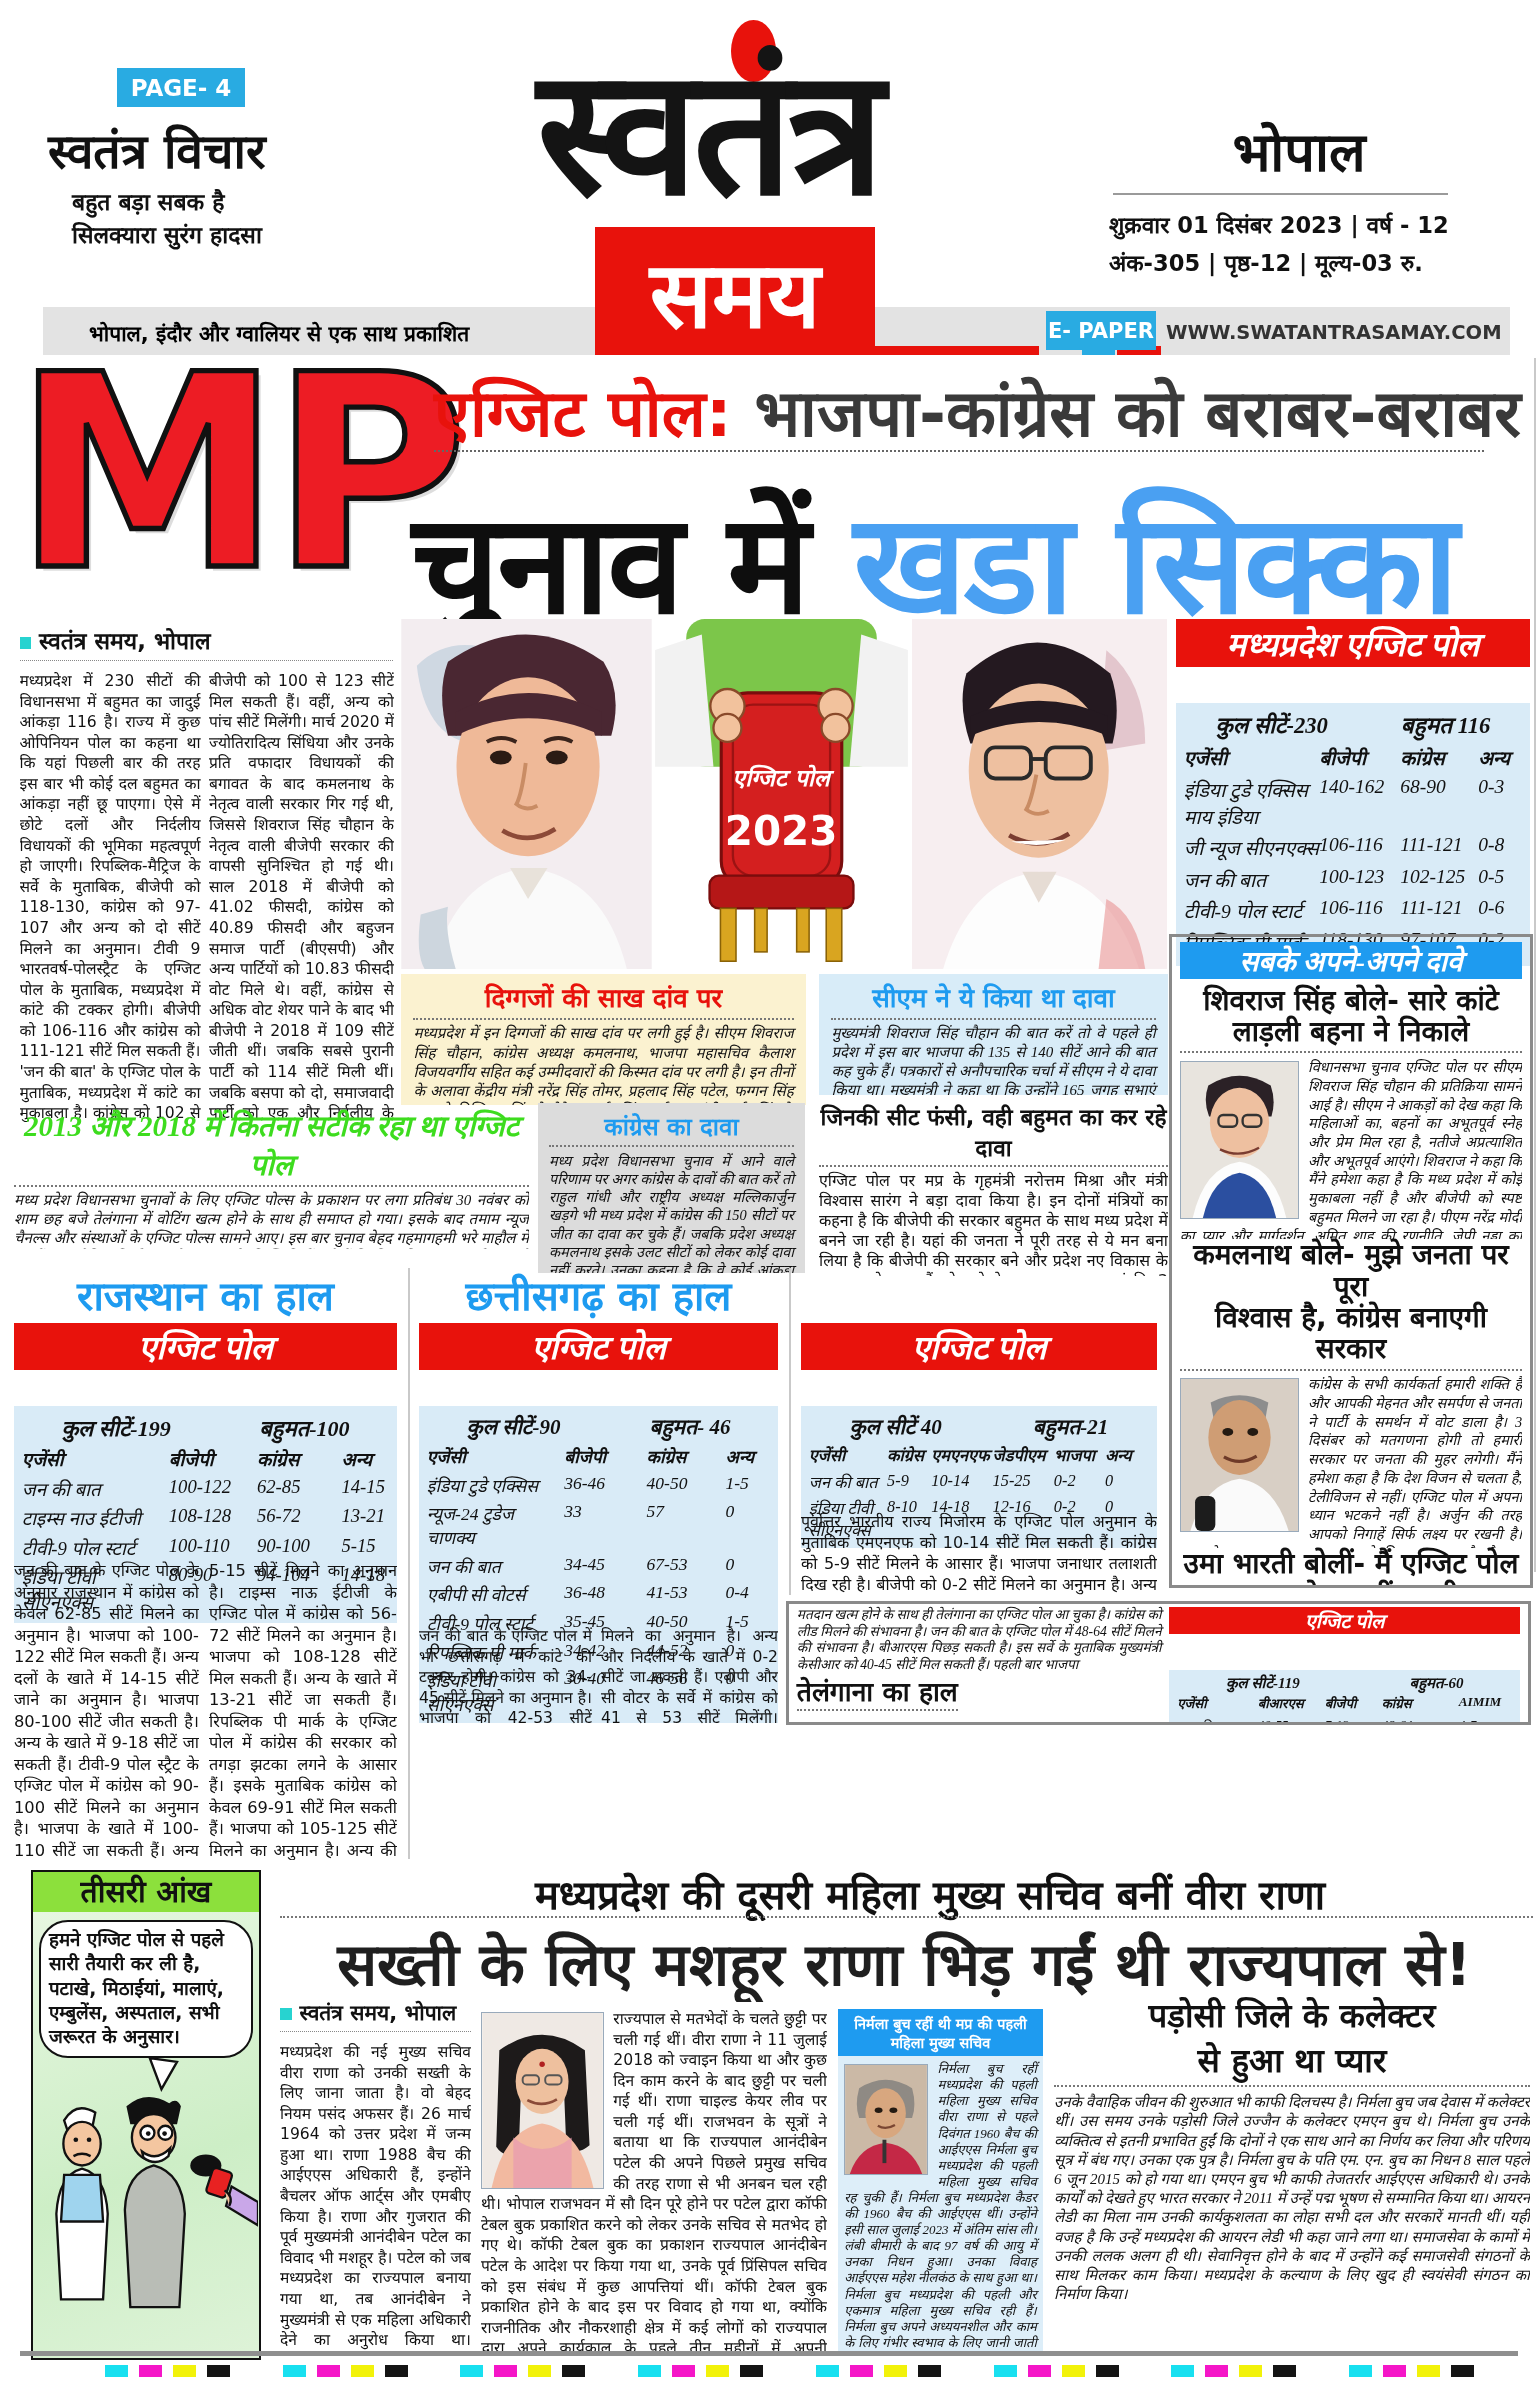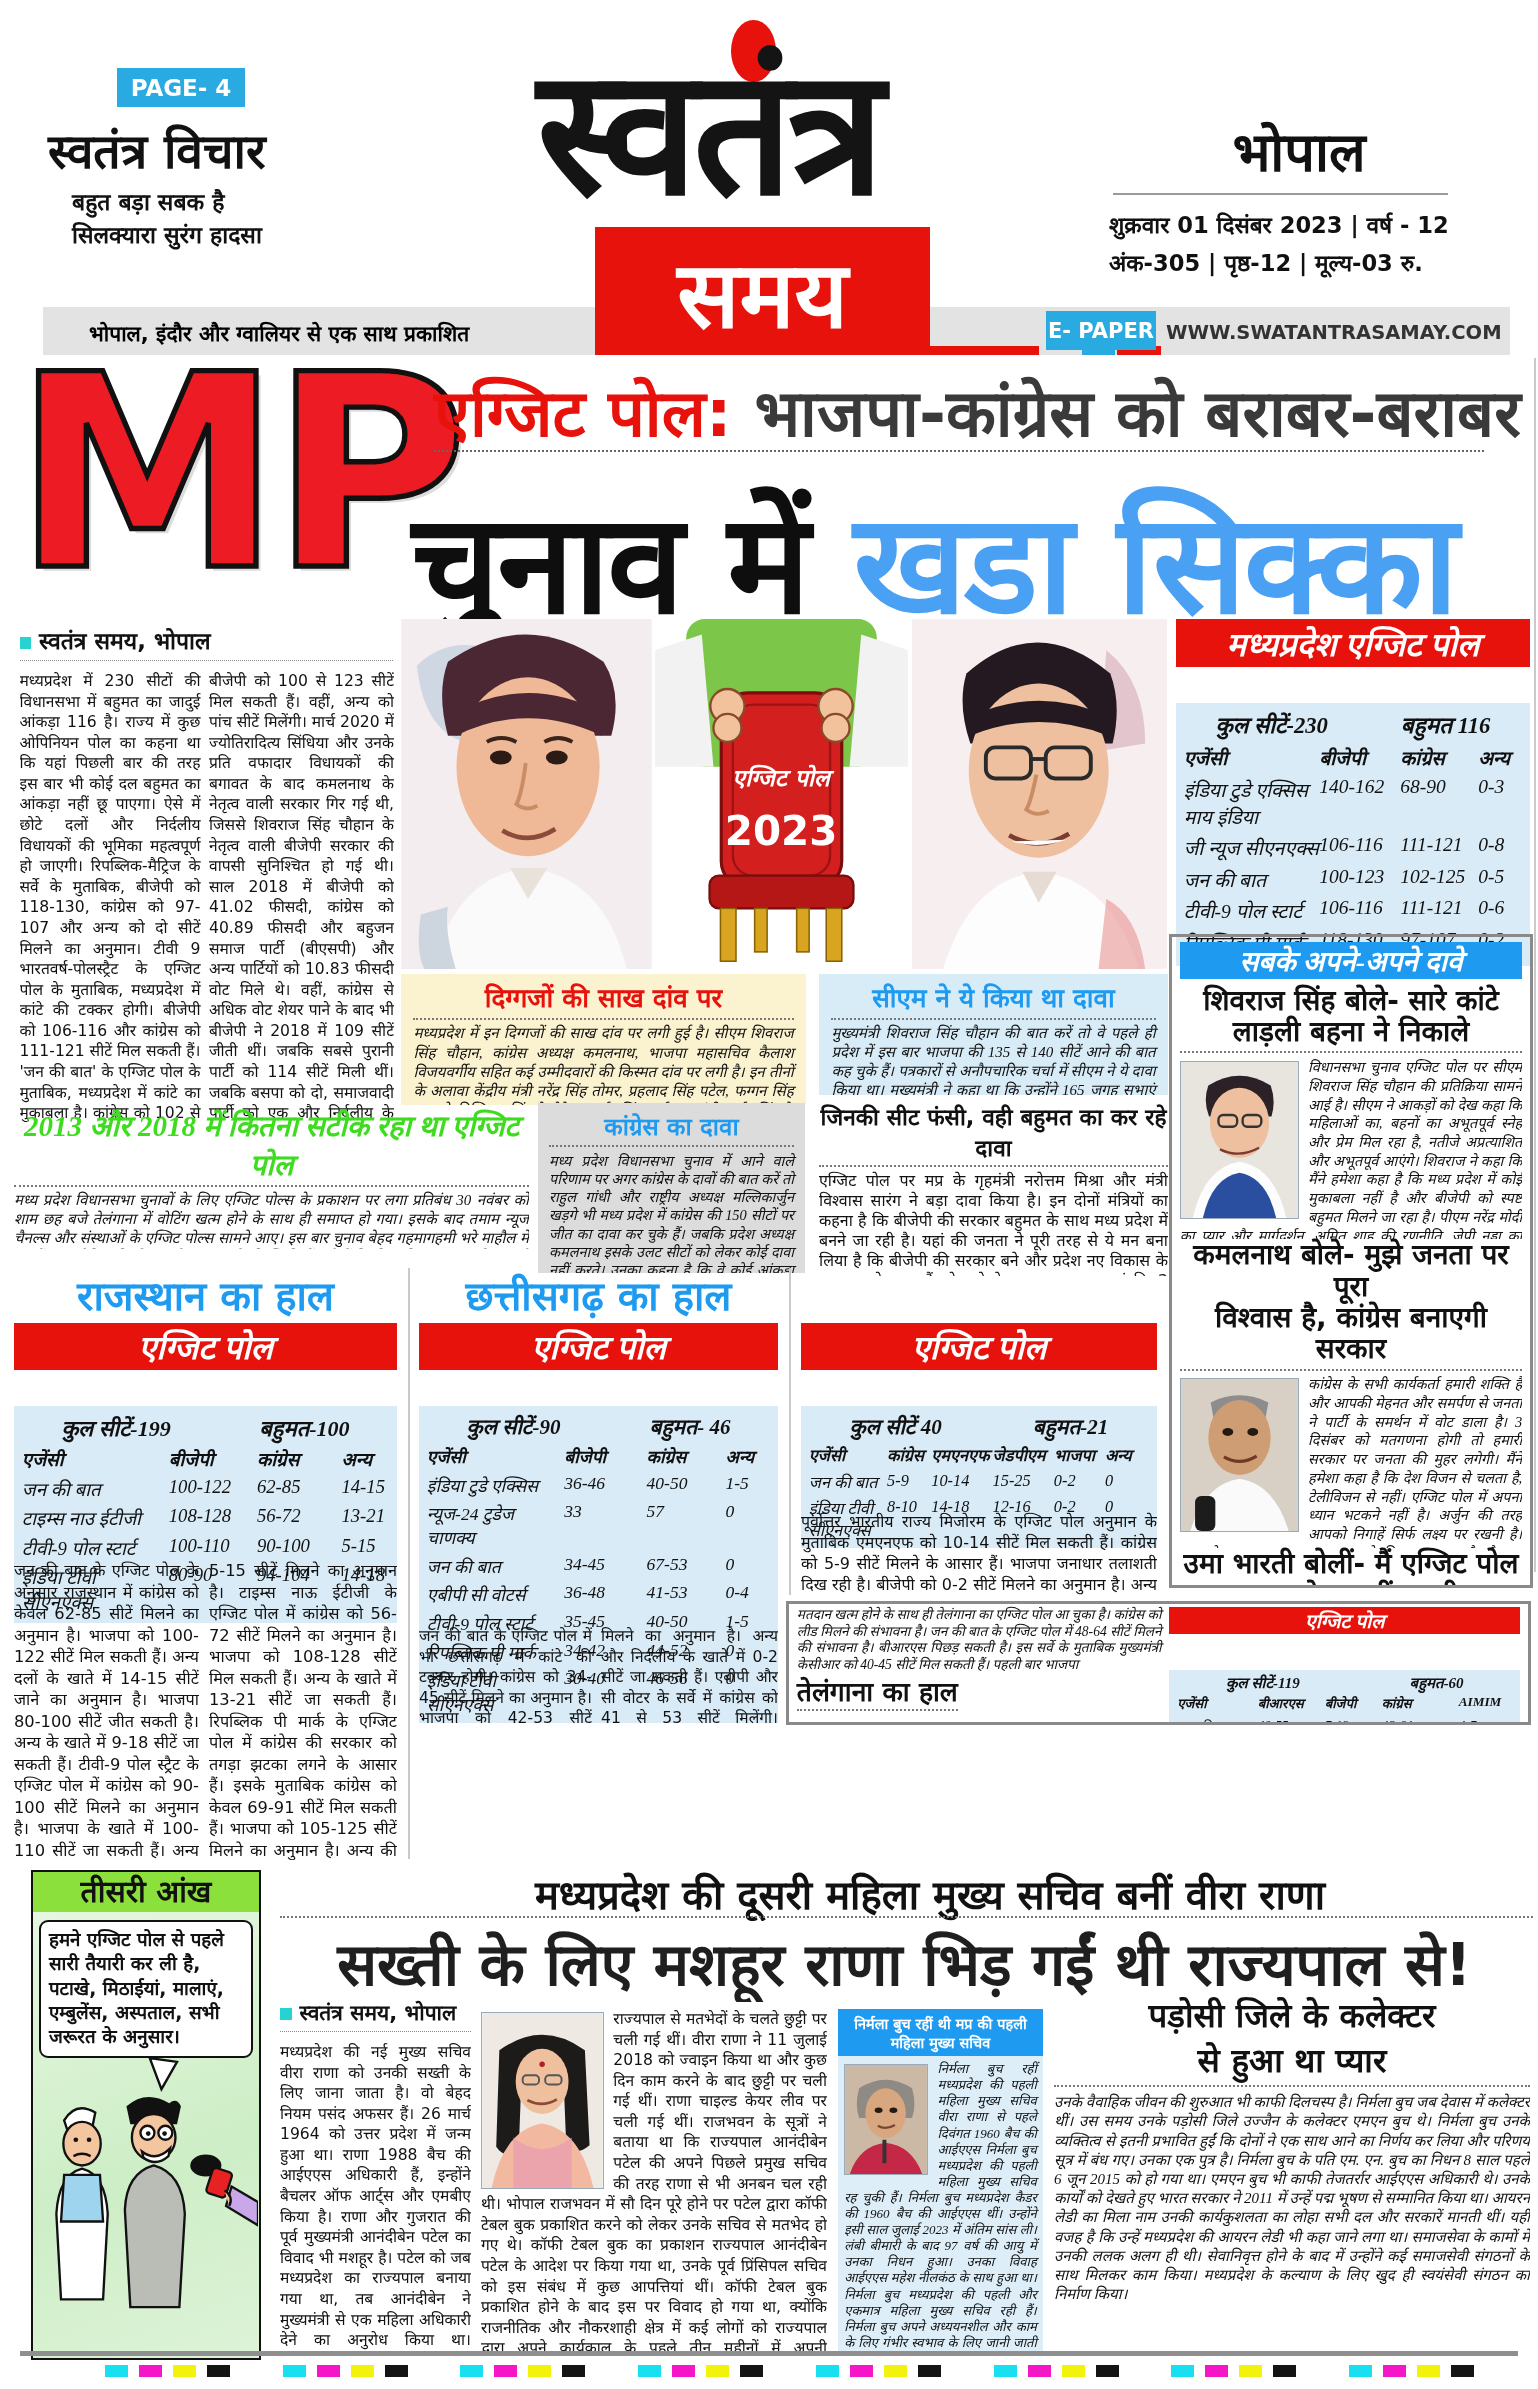--- a/index.html
+++ b/index.html
@@ -66,21 +66,21 @@
 <div class="page">
 
   <div class="abs badge" style="left:117px;top:68px;width:128px;height:39px;font-size:23px;">PAGE- 4</div>
   <div class="abs bold" style="left:48px;top:117px;width:280px;font-size:48px;">स्वतंत्र विचार</div>
   <div class="abs bold" style="left:72px;top:185px;font-size:23px;">बहुत बड़ा सबक है</div>
   <div class="abs bold" style="left:72px;top:218px;font-size:23px;">सिलक्यारा सुरंग हादसा</div>
 
   <div class="abs" style="left:731px;top:19.5px;width:45px;height:62px;background:#e8120c;border-radius:50%;"></div>
   <div class="abs ctr masthead-top" style="left:405px;top:54px;width:607px;">स्वतंत्र</div>
   <div class="abs graystrip" style="left:43px;top:307px;width:1467px;height:48px;"></div>
-  <div class="abs samay-box" style="left:595px;top:227px;width:335px;height:128px;z-index:3;">
+  <div class="abs samay-box" style="left:595px;top:227px;width:280px;height:128px;z-index:3;">
     <span>समय</span>
   </div>
 
   <div class="abs bold" style="left:1159px;top:113px;width:280px;font-size:54px;text-align:center;">भोपाल</div>
   <div class="abs" style="left:1113px;top:193px;width:335px;height:1.6px;background:#9a9a9a;"></div>
   <div class="abs bold" style="left:1109px;top:209px;width:358px;font-size:22.6px;">शुक्रवार 01 दिसंबर 2023 | वर्ष - 12</div>
   <div class="abs bold" style="left:1109px;top:247px;width:358px;font-size:22.6px;">अंक-305 | पृष्ठ-12 | मूल्य-03 रु.</div>
 
   <div class="abs bold" style="left:89px;top:319px;font-size:21px;color:#000000;z-index:4;">भोपाल, इंदौर और ग्वालियर से एक साथ प्रकाशित</div>
   <div class="abs badge" style="left:1046px;top:311px;width:110px;height:39px;font-size:21px;z-index:4;">E- PAPER</div>
@@ -495,21 +495,21 @@
               </div>
             </div>
         </div>
       </div>
     </div>
     <div class="serif ital just" style="font-size:13.6px;line-height:1.22;margin-top:1.6px;">दोहरे अंकों में जा सकती है। भाजपा 7-13 सीटें जीत सकती है तेलंगाना में इंडिया टीवी सीएनएक्स के अनुमान के मुताबिक सत्तारूढ़ भारत राष्ट्र समिति (बीआरएस) को 31-47 सीटें मिल सकती हैं। कांग्रेस को 63-79 सीटें मिल सकती हैं। भाजपा को महज दो-चार सीटें मिलने का अनुमान है। अन्य की झोली में 5-7 सीटें जा सकती हैं।</div>
   </div>
 
   <div class="abs clip" style="left:31px;top:1870px;width:230px;height:490px;border:2.3px solid #111;box-sizing:border-box;background:linear-gradient(160deg,#eaf8e4,#cdeec6 60%,#def3d8);">
     <div class="ctr bold" style="background:#8ce03c;height:40px;font-size:30px;line-height:40px;">तीसरी आंख</div>
-    <div style="margin:7.8px 6.2px 0 6.2px;background:#fff;border:2.3px solid #111;border-radius:9px;padding:6.2px 7.8px;font-weight:bold;font-size:18.7px;line-height:1.3;">हमने एग्जिट पोल से पहले सारी तैयारी कर ली है, पटाखे, मिठाईयां, मालाएं, एम्बुलेंस, अस्पताल, सभी जरूरत के अनुसार।</div>
+    <div style="margin:7.8px 6.2px 0 6.2px;background:#fff;border:2.3px solid #111;border-radius:29px;padding:6.2px 7.8px;font-weight:bold;font-size:18.7px;line-height:1.3;">हमने एग्जिट पोल से पहले सारी तैयारी कर ली है, पटाखे, मिठाईयां, मालाएं, एम्बुलेंस, अस्पताल, सभी जरूरत के अनुसार।</div>
     <svg width="225" height="257" viewBox="0 0 289 330" style="display:block;">
       <path d="M150 0 L165 40 L185 5Z" fill="#ffffff" stroke="#111" stroke-width="3"></path>
 
       <path d="M40 80 Q55 55 80 70 L75 95 L45 95Z" fill="#fff" stroke="#111" stroke-width="3"></path>
       <ellipse cx="63" cy="110" rx="24" ry="28" fill="#f4c6a0" stroke="#111" stroke-width="3"></ellipse>
       <circle cx="55" cy="105" r="3" fill="#111"></circle>
         <circle cx="72" cy="105" r="3" fill="#111"></circle>
       <path d="M52 126 Q63 120 74 126" stroke="#111" stroke-width="3" fill="none"></path>
       <path d="M30 200 Q33 150 63 142 Q93 150 96 200 L90 310 L36 310Z" fill="#fff" stroke="#111" stroke-width="3"></path>
       <path d="M40 150 L86 150 L90 210 L36 210Z" fill="#9fd4ee" stroke="#111" stroke-width="3"></path>

